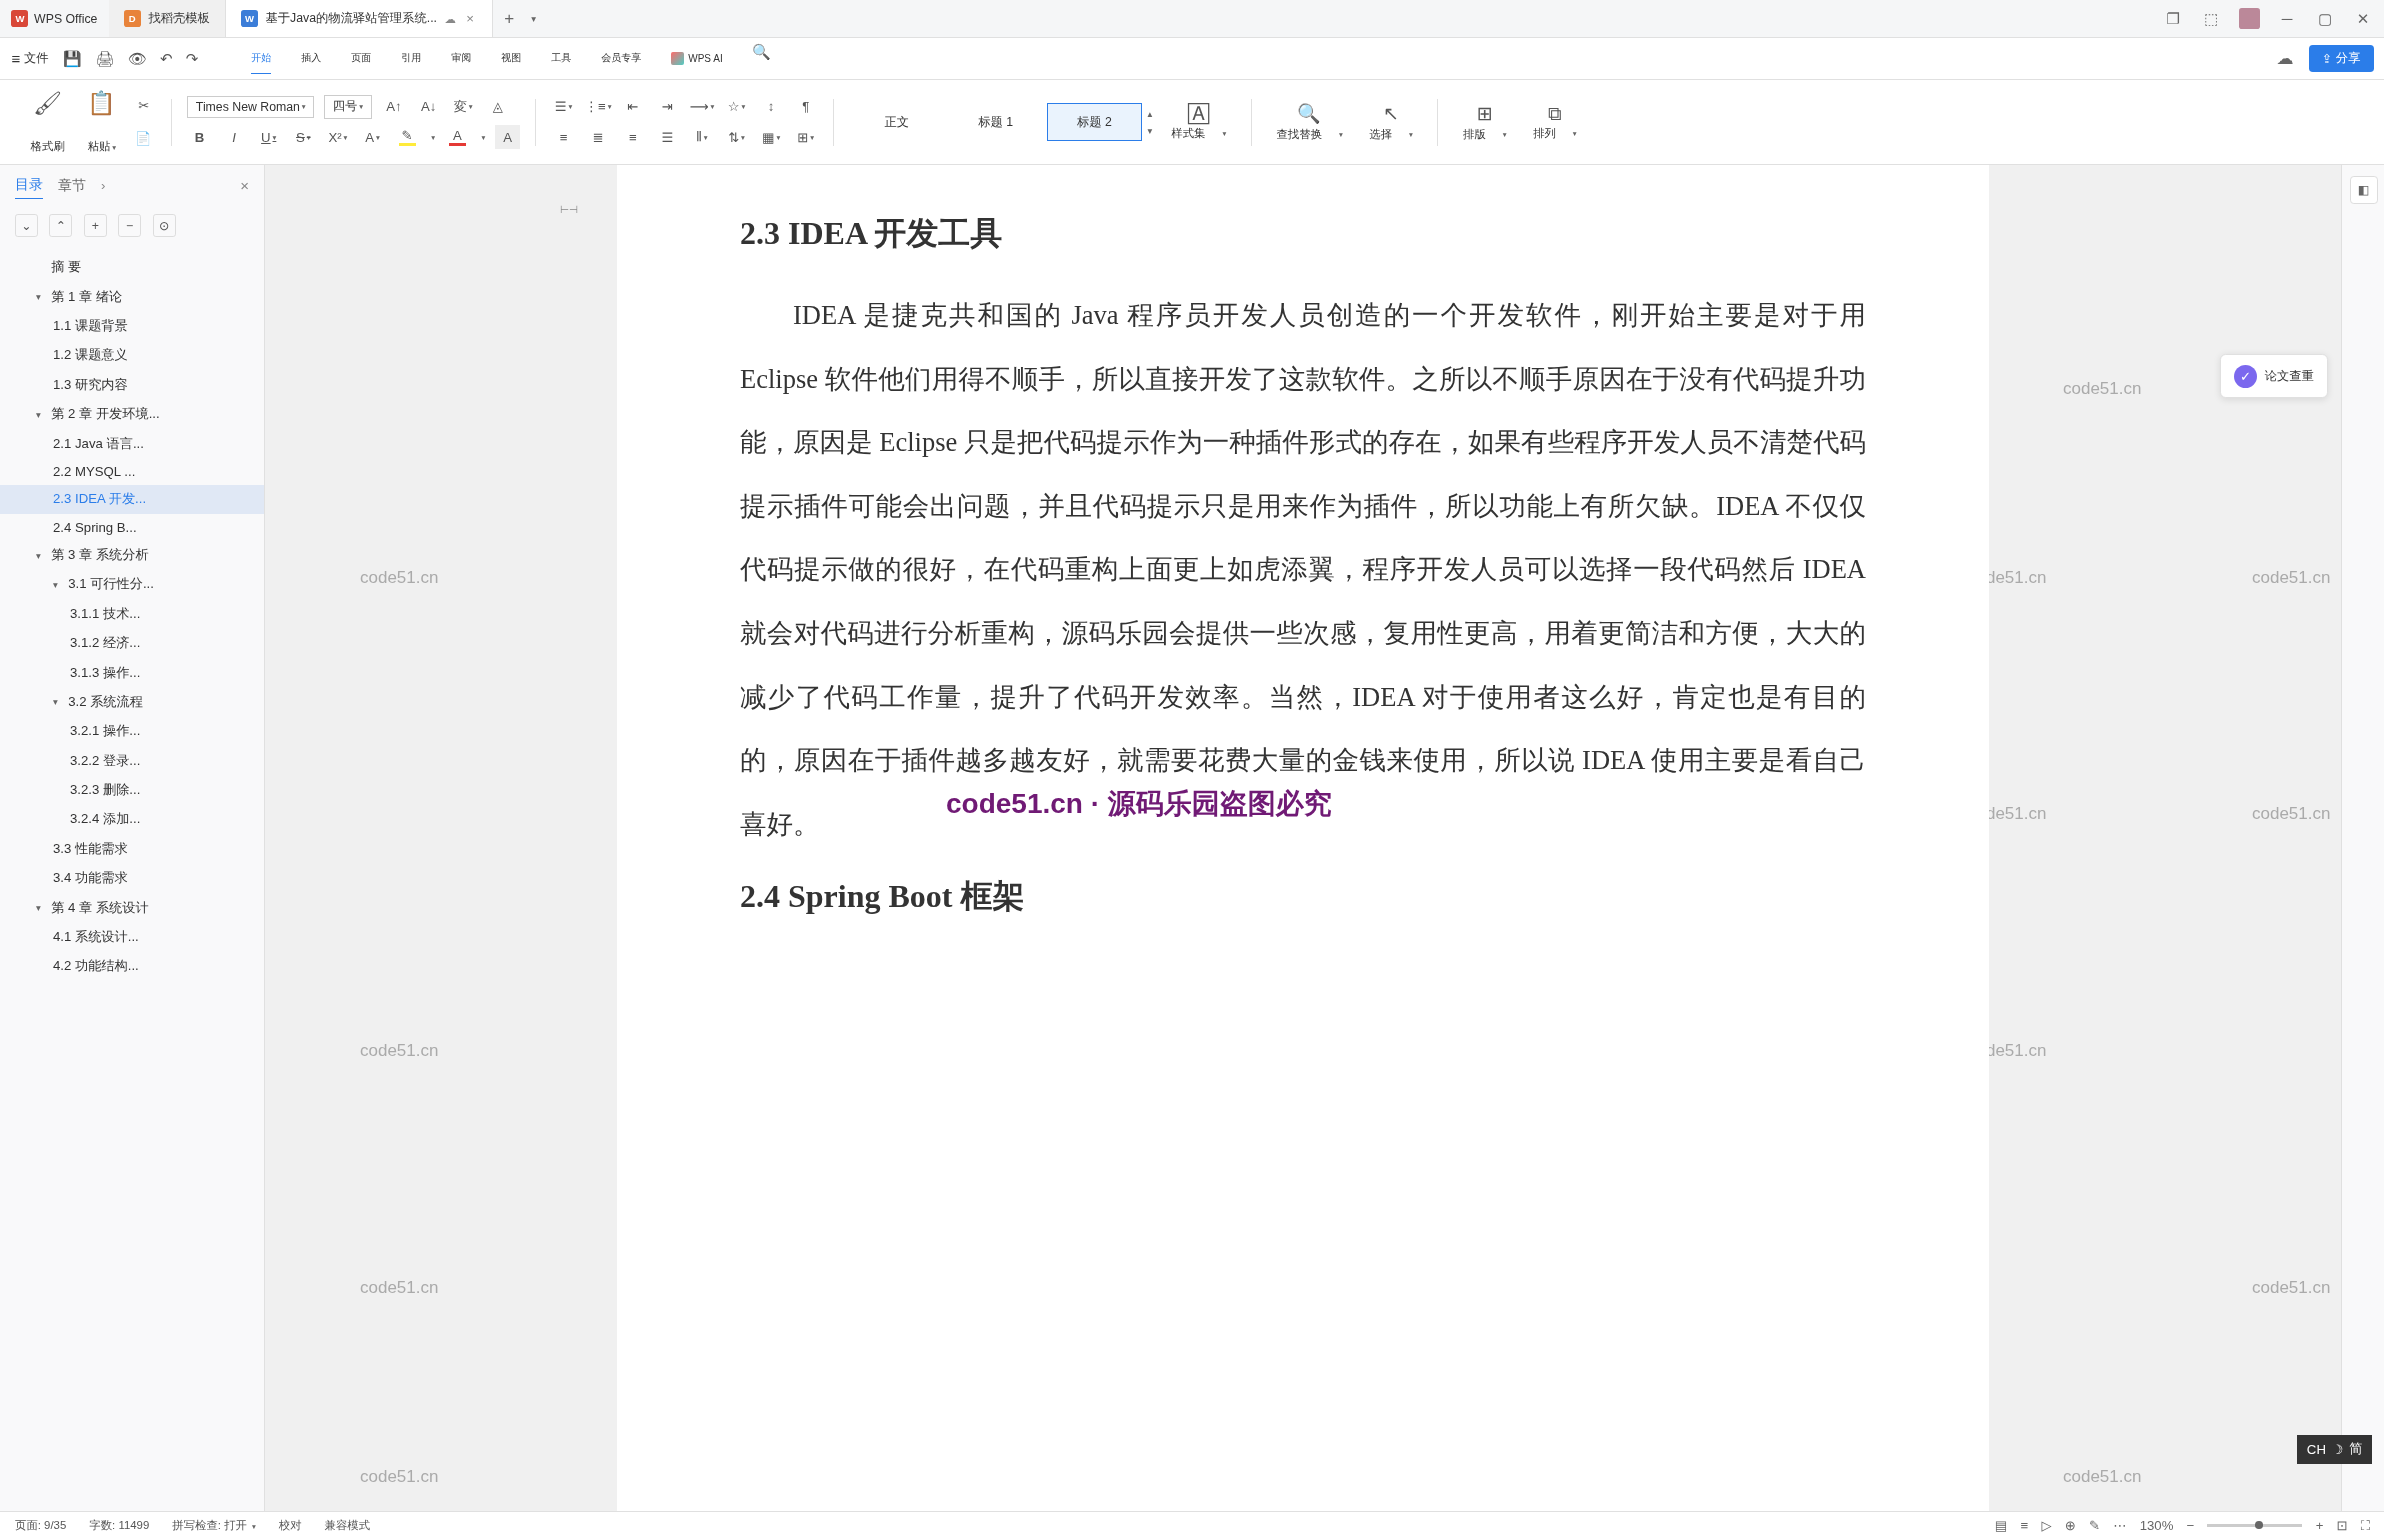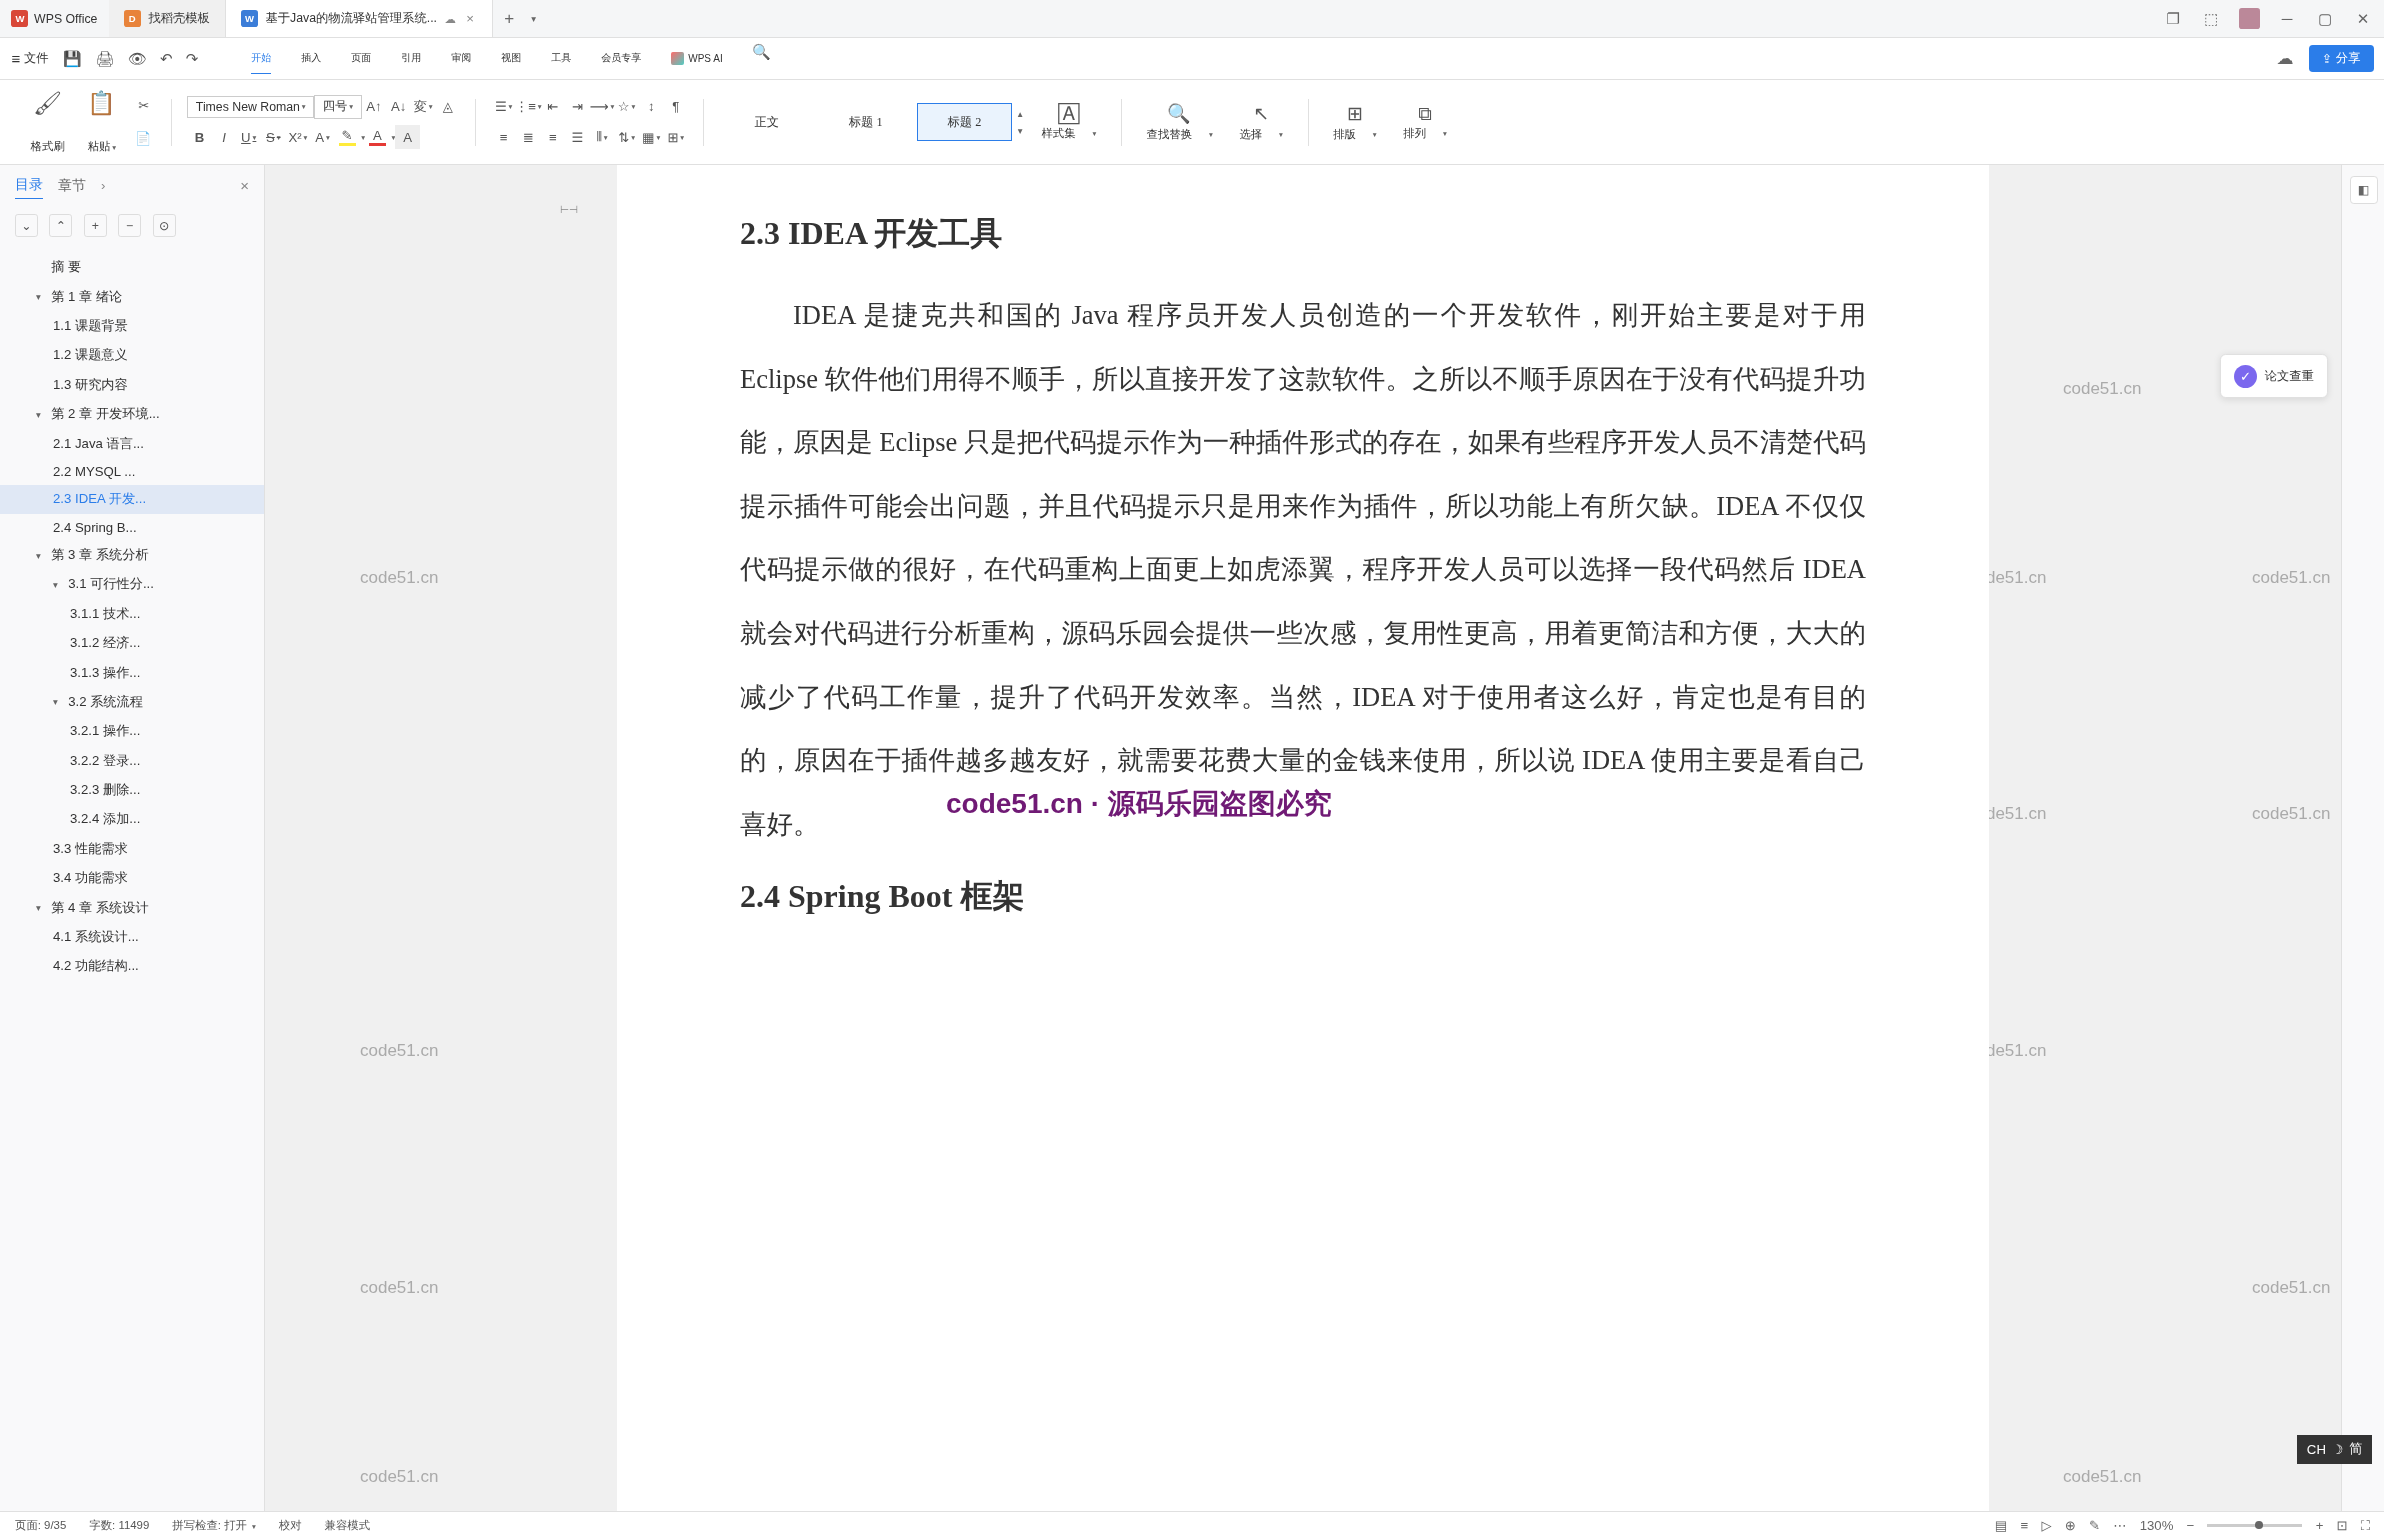--- a/index.html
+++ b/index.html
@@ -42,34 +42,34 @@
 .cloud-icon { color: #666; font-size: 17px; }
 .share-btn { background: #2b7de9; color: #fff; padding: 4.7px 13.2px; border-radius: 3.8px; font-size: 12.3px; cursor: pointer; display: flex; align-items: center; gap: 3.8px; }
 
 
 .ribbon { height: 85px; background: #fff; display: flex; align-items: center; padding: 0 23px; gap: 7.6px; border-bottom: 0.9px solid #e0e0e0; position: relative; z-index: 10; }
 .ribbon-big-btn { display: flex; flex-direction: column; align-items: center; gap: 1.9px; cursor: pointer; padding: 3.8px 7.6px; }
 .ribbon-big-icon { font-size: 23px; color: #555; }
 .ribbon-label { font-size: 11.4px; color: #333; margin-top: 20px; }
 .ribbon-divider { width: 0.9px; height: 47px; background: #e0e0e0; margin: 0 7.6px; }
 .font-controls { display: flex; flex-direction: column; gap: 5.7px; }
-.font-row { display: flex; gap: 0; align-items: center; }
+.font-row { display: flex; gap: 10px; align-items: center; }
 .font-select { border: 0.9px solid #ccc; padding: 2.8px 7.6px; font-size: 12.3px; min-width: 123px; background: #fff; display: flex; align-items: center; justify-content: space-between; }
 .font-size-select { border: 0.9px solid #ccc; padding: 2.8px 7.6px; font-size: 12.3px; min-width: 47px; background: #fff; display: flex; align-items: center; justify-content: space-between; }
 .format-btn { width: 24.6px; height: 24.6px; display: flex; align-items: center; justify-content: center; color: #555; cursor: pointer; font-size: 13.2px; }
 .format-btn.bold { font-weight: bold; }
 .format-btn.italic { font-style: italic; }
 .format-btn.underline { text-decoration: underline; }
 .format-btn.strike { text-decoration: line-through; }
 .dropdown-arrow { font-size: 7.6px; color: #666; margin-left: 1.9px; }
 .highlight-bar { width: 17px; height: 2.8px; background: #ffeb3b; }
 .color-bar { width: 17px; height: 2.8px; background: #e53935; }
 .para-controls { display: flex; flex-direction: column; gap: 5.7px; }
 .style-gallery { display: flex; gap: 3.8px; align-items: center; }
-.style-item { border: 0.9px solid transparent; padding: 9.5px 19px; cursor: pointer; min-width: 95px; text-align: center; font-family: Liberation Serif, serif; }
+.style-item { border: 0.9px solid transparent; padding: 9.5px 19px; cursor: pointer; min-width: 95px; text-align: center; }
 .style-item.selected { border: 0.9px solid #2b7de9; background: #eaf3fd; }
 .style-gallery-nav { display: flex; flex-direction: column; gap: 1.9px; }
 .gallery-arrow { font-size: 9.5px; color: #666; cursor: pointer; padding: 1.9px; }
 .ribbon-action { display: flex; flex-direction: column; align-items: center; gap: 1.9px; cursor: pointer; padding: 3.8px 9.5px; }
 .ribbon-action-icon { font-size: 19px; color: #555; }
 .ribbon-action-label { font-size: 11.4px; display: flex; align-items: center; gap: 15px; }
 
 
 .main { display: flex; height: calc(100% - 38px - 42px - 85px - 28px); position: relative; }
 

